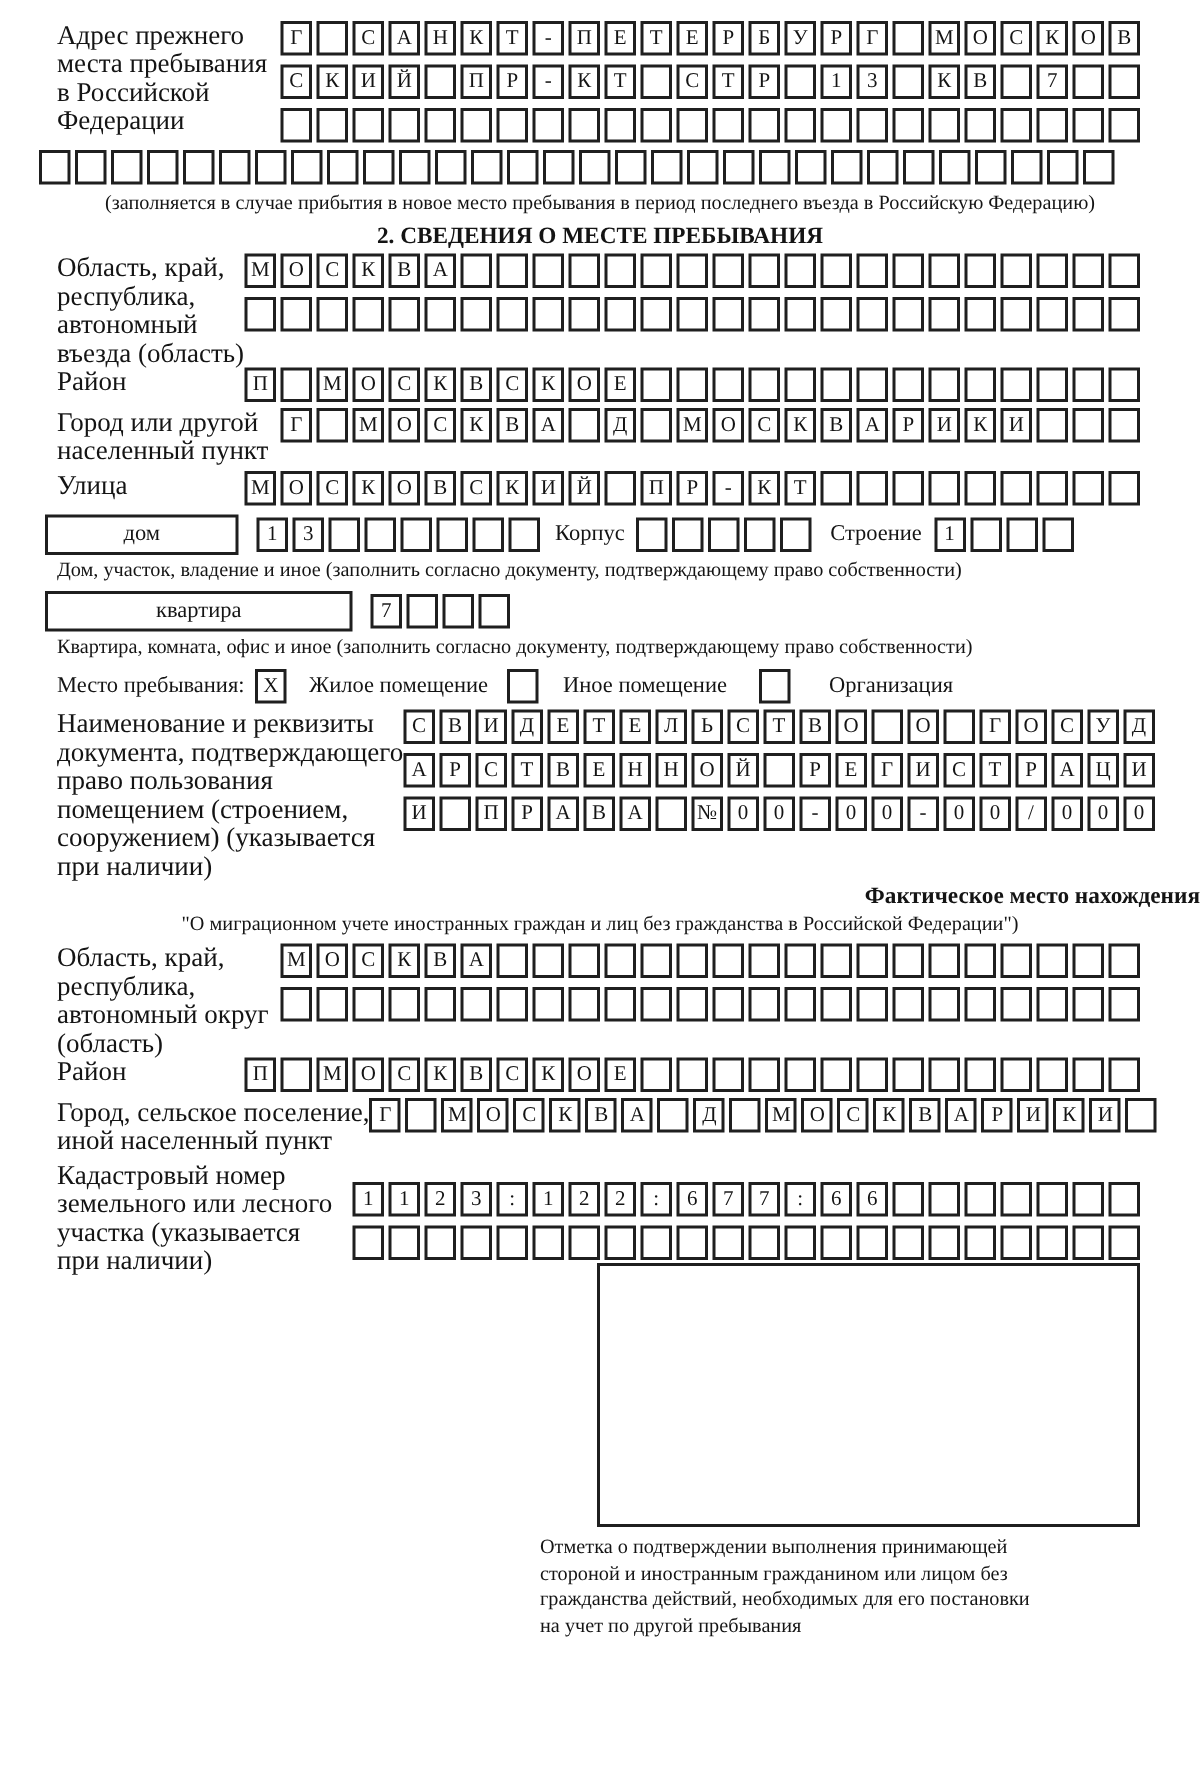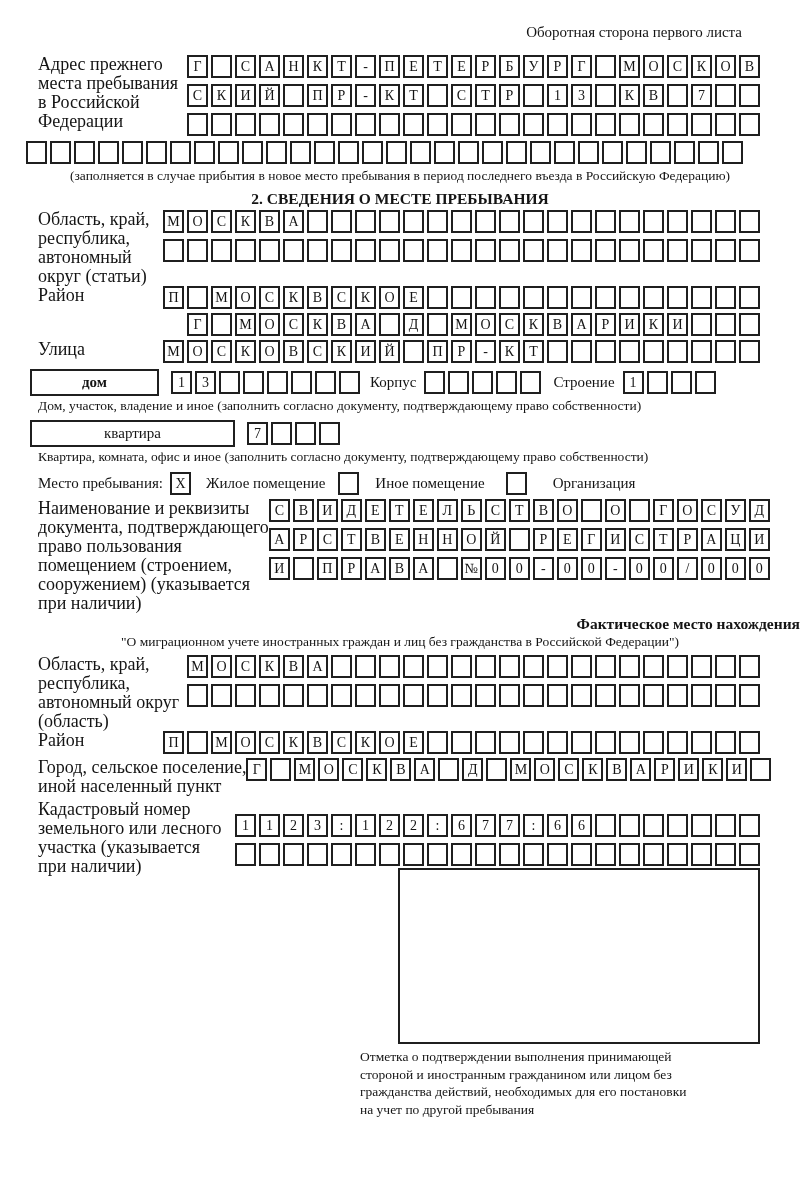--- a/index.html
+++ b/index.html
@@ -34,42 +34,41 @@
   .row4wrap{margin:5px 0 0 26px;}
   .center-note{margin-top:4px;text-align:center;font-size:13.5px;line-height:16px;}
   .sec-title{margin-top:6px;text-align:center;font-size:15.5px;font-weight:bold;}
   .sub-title{margin-top:2px;text-align:right;font-size:15.5px;font-weight:bold;}
   .inline-label{font-size:15px;line-height:27px;}
   .domrow{display:flex;align-items:center;margin:6px 40px 0 30px;}
   .widebox{
     border:2px solid #1f1f1f;box-sizing:border-box;height:27px;
     display:flex;align-items:center;justify-content:center;font-size:15px;
   }
-  .dombox{width:129px;font-weight:bold;}
+  .dombox{width:129px;}
   .kvbox{width:205px;}
   .gap8{margin-left:8px;}.gap10{margin-left:10px;}.gap12{margin-left:12px;}
   .small-note{margin:2px 0 0 38px;font-size:13.5px;line-height:16px;}
   .mestorow{display:flex;align-items:center;margin:7px 40px 0 38px;font-size:15px;}
   .checkbox{
     flex:0 0 21px;width:21px;height:23px;border:2px solid #1f1f1f;box-sizing:border-box;
     display:flex;align-items:center;justify-content:center;font-size:14px;
   }
   .mesto-note{margin:2px 0 0 243px;font-size:13.5px;}
   .kadastr .flabel{height:64px;}
   .kadastr .cellcol{padding-top:14px;}
   .stamp-wrap{width:400px;margin:2px 40px 0 auto;}
   .stamp-box{width:362px;height:176px;border:2px solid #1f1f1f;box-sizing:border-box;margin-left:auto;background:#fff;}
   .stamp-note{margin-top:4px;text-align:left;font-size:13.5px;line-height:17.5px;}
 </style>
 </head>
 <body>
 
 <div class="sheet">
 
-  <div class="header-note">Оборотная сторона первого листа</div>
 
   <div class="frow mt14">
     <div class="flabel">
         <div>Адрес прежнего</div>
         <div>места пребывания</div>
         <div>в Российской</div>
         <div>Федерации</div>
       </div>
     <div class="cellcol">
       <div class="cellrow">
@@ -188,21 +187,21 @@
   </div>
   <div class="center-note">(заполняется в случае прибытия в новое место пребывания в период последнего въезда в Российскую Федерацию)</div>
 
   <div class="sec-title">2. СВЕДЕНИЯ О МЕСТЕ ПРЕБЫВАНИЯ</div>
 
   <div class="frow mt2">
     <div class="flabel">
         <div>Область, край,</div>
         <div>республика,</div>
         <div>автономный</div>
-        <div>округ (статьи)</div>
+        <div>въезда (область)</div>
       </div>
     <div class="cellcol">
       <div class="cellrow">
           <span class="cell">М</span>
           <span class="cell">О</span>
           <span class="cell">С</span>
           <span class="cell">К</span>
           <span class="cell">В</span>
           <span class="cell">А</span>
           <span class="cell"></span>
@@ -280,20 +279,24 @@
         <span class="cell"></span>
         <span class="cell"></span>
         <span class="cell"></span>
         <span class="cell"></span>
         <span class="cell"></span>
         <span class="cell"></span>
       </div>
   </div>
 
   <div class="frow mt4">
+    <div class="flabel">
+        <div>Город или другой</div>
+        <div>населенный пункт</div>
+      </div>
     <div class="single cellrow">
         <span class="cell">Г</span>
         <span class="cell"></span>
         <span class="cell">М</span>
         <span class="cell">О</span>
         <span class="cell">С</span>
         <span class="cell">К</span>
         <span class="cell">В</span>
         <span class="cell">А</span>
         <span class="cell"></span>

